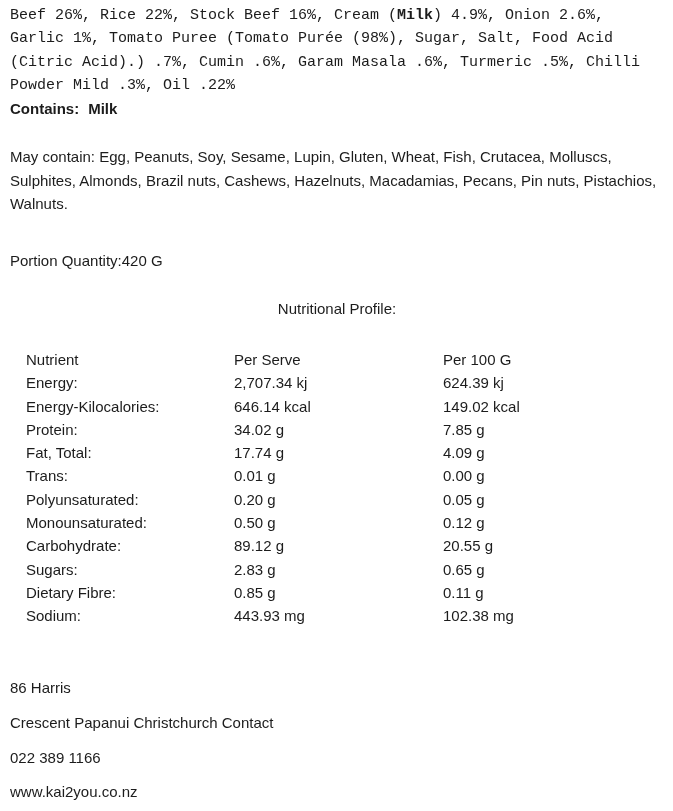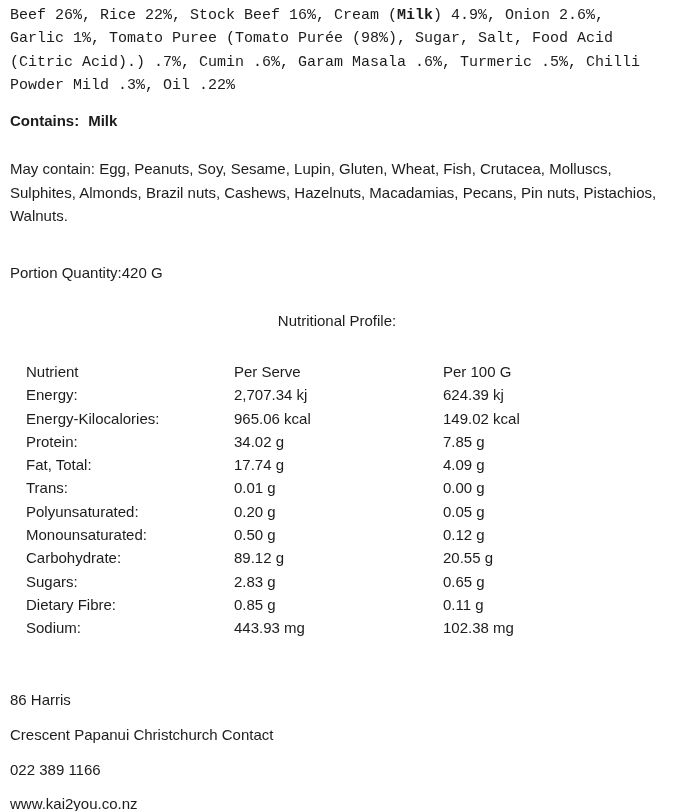--- a/index.html
+++ b/index.html
@@ -13,21 +13,21 @@
     font-family: "Liberation Sans", "DejaVu Sans", sans-serif;
     font-size: 15px;
     line-height: 23.3px;
     color: #1c1c1c;
     padding: 4px 9px 0 10px;
   }
   p { margin: 0; }
   b, .bold { font-weight: 700; }
 
   .ingredients   { max-width: 655px; font-family: Liberation Mono, monospace; }
-  .contains-line { margin-bottom: 25px; font-weight: 700; margin-top: 12px; }
+  .contains-line { margin-bottom: 25px; font-weight: 700; }
   .contains-line .contains-label { margin-right: 9px; }
   .may-contain   { margin-bottom: 34px; max-width: 655px; }
   .portion       { margin-bottom: 24px; }
   .nutri-heading { margin-bottom: 28px; text-align: center; }
 
   table.nutrition {
     border-collapse: collapse;
     table-layout: fixed;
     margin-left: 16px;
     margin-bottom: 48px;
@@ -76,21 +76,21 @@
   </thead>
   <tbody>
   <tr>
     <td>Energy:</td>
     <td>2,707.34 kj</td>
     <td>624.39 kj</td>
   </tr>
 
   <tr>
     <td>Energy-Kilocalories:</td>
-    <td>965.06 kcal</td>
+    <td>646.14 kcal</td>
     <td>149.02 kcal</td>
   </tr>
 
   <tr>
     <td>Protein:</td>
     <td>34.02 g</td>
     <td>7.85 g</td>
   </tr>
 
   <tr>

